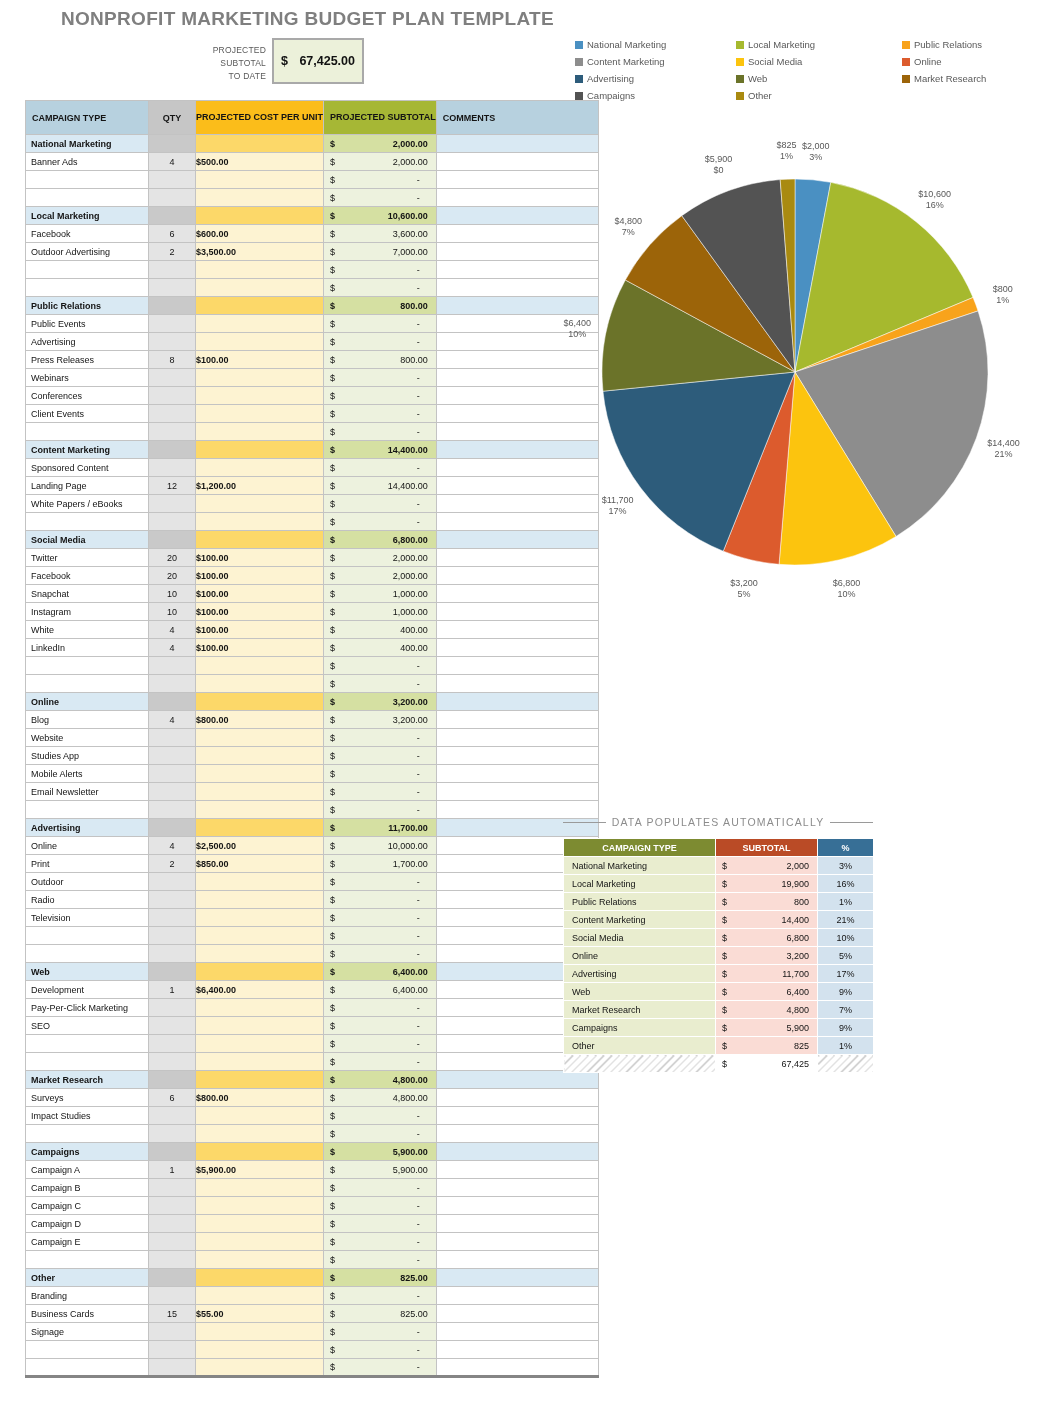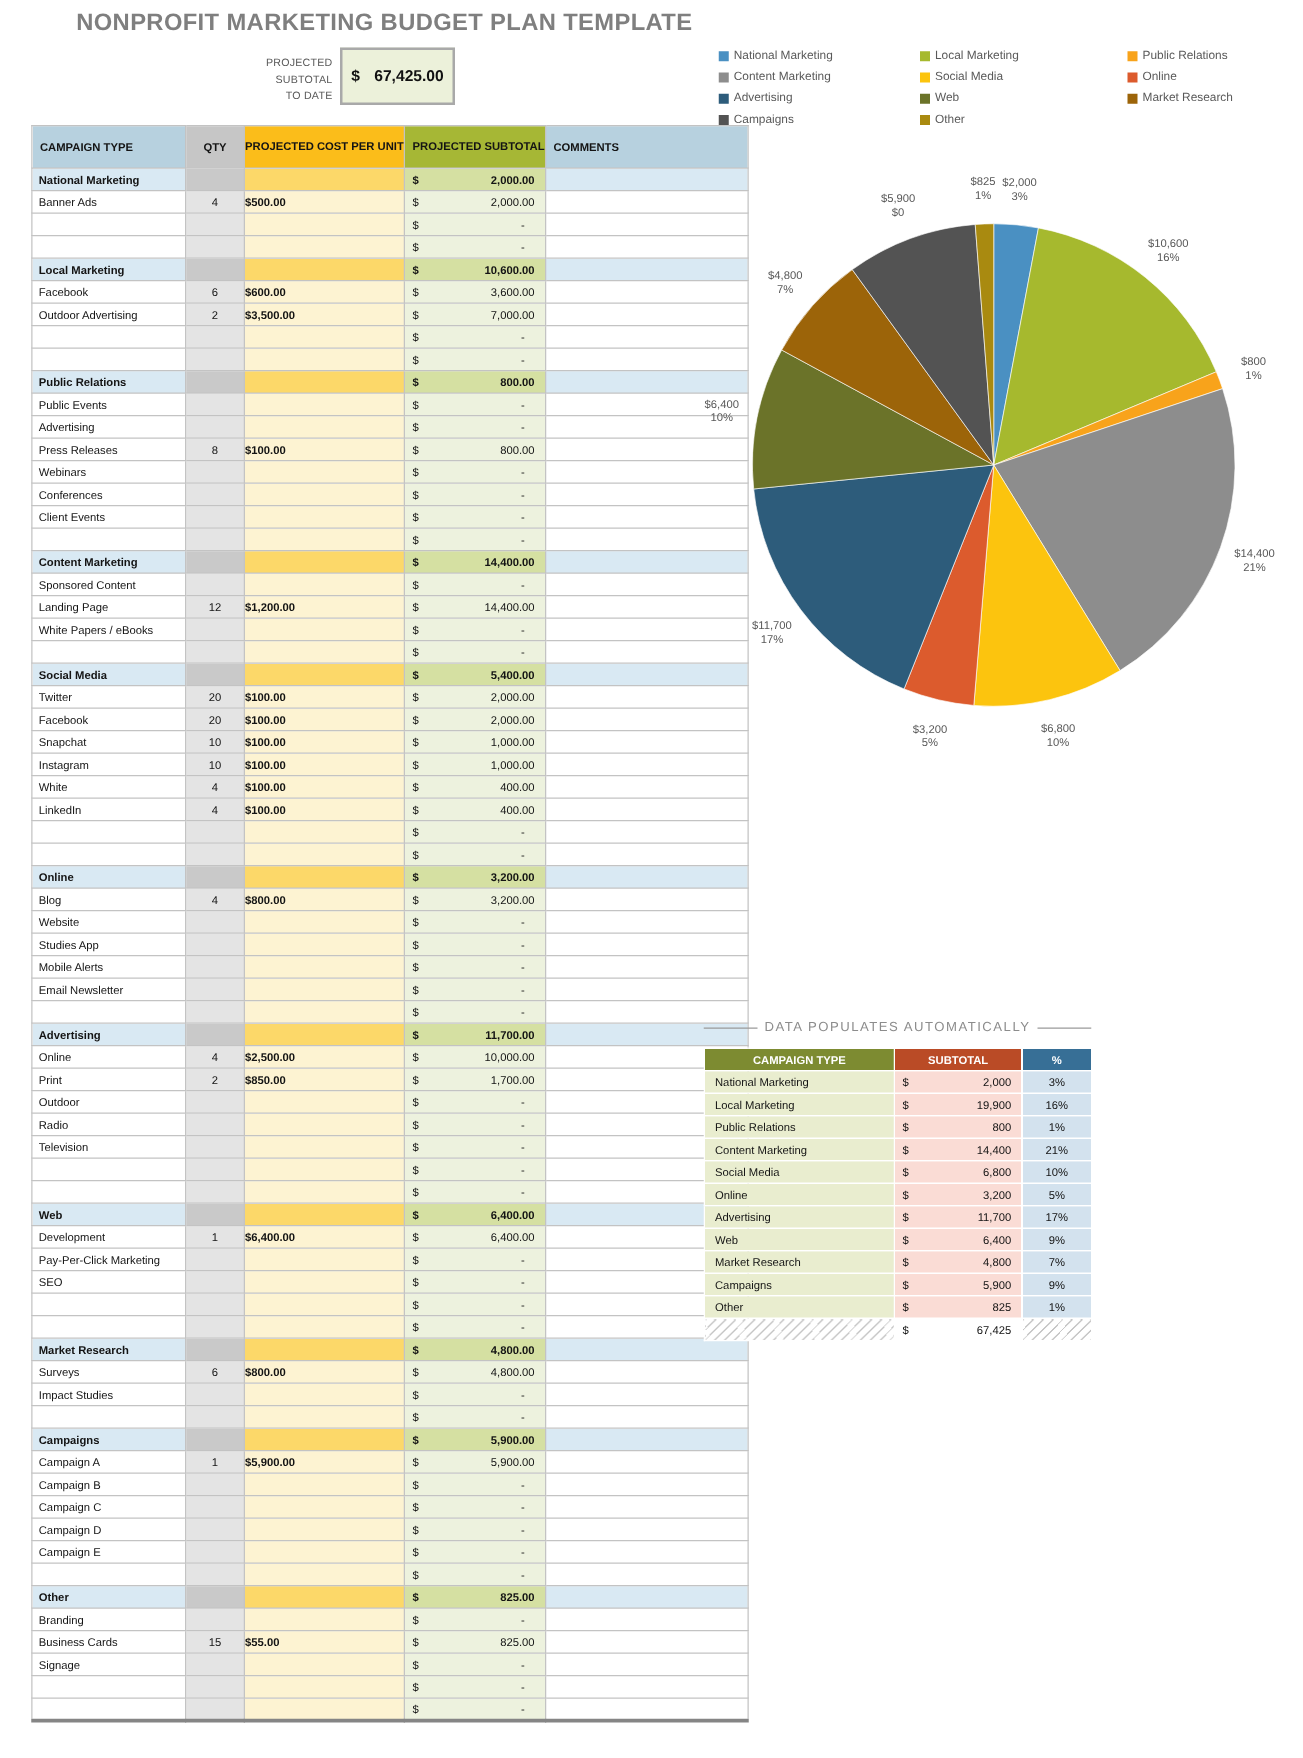--- a/index.html
+++ b/index.html
@@ -370,21 +370,21 @@
         </td>
         <td class="d-comments"></td>
       </tr>
       <tr class="section-row">
         <td class="s-campaign">Social Media</td>
         <td class="s-qty dots"></td>
         <td class="s-cost"></td>
         <td class="s-subtotal">
           <div class="money">
             <span class="cur" style="font-weight: bold;">$</span>
-            <span class="val" style="font-weight: bold;">5,400.00</span>
+            <span class="val" style="font-weight: bold;">6,800.00</span>
           </div>
         </td>
         <td class="s-comments"></td>
       </tr>
       <tr>
         <td class="d-campaign">Twitter</td>
         <td class="d-qty">20</td>
         <td class="d-cost">$100.00</td>
         <td class="d-subtotal">
           <div class="money">

